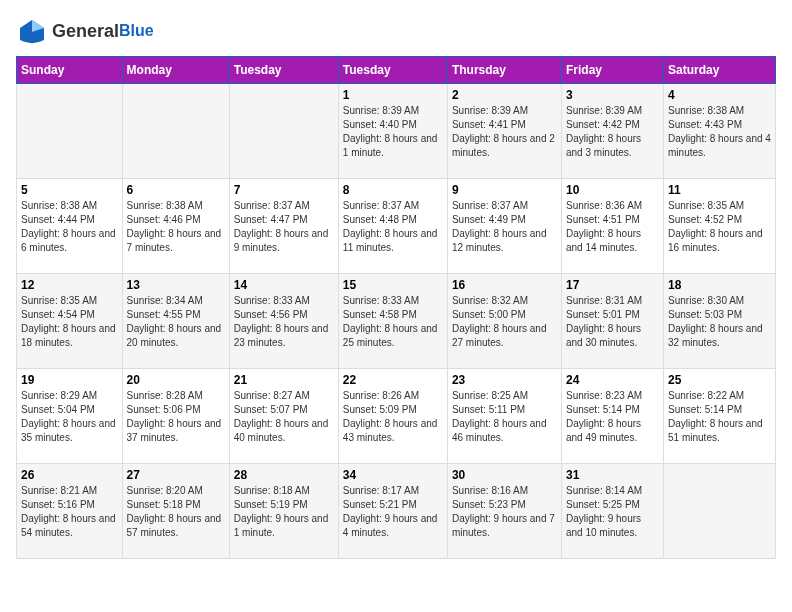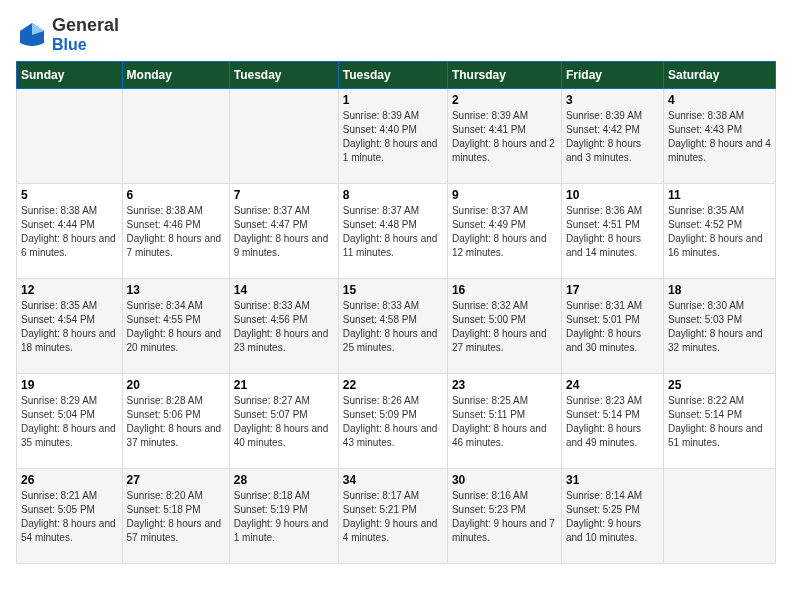--- a/index.html
+++ b/index.html
@@ -16,21 +16,21 @@
       justify-content: space-between;
       margin-bottom: 8px;
     }
     .logo {
       display: flex;
       align-items: center;
       gap: 4px;
     }
     .logo-text {
       display: flex;
-      flex-direction: column;
+      flex-direction: row;
       line-height: 1.1;
     }
     .logo-general {
       font-size: 18px;
       font-weight: bold;
       color: #333;
     }
     .logo-blue {
       font-size: 16px;
       font-weight: bold;
@@ -51,21 +51,21 @@
     .subtitle {
       font-size: 16px;
       color: #333;
     }
     table {
       width: 100%;
       border-collapse: collapse;
       font-size: 11px;
     }
     thead tr {
-      background-color: #14532d;
+      background-color: #a21caf;
       color: white;
     }
     thead th {
       padding: 6px 4px;
       text-align: left;
       font-weight: bold;
       font-size: 12px;
       border: 1px solid #1565c0;
     }
     tbody tr {
@@ -282,21 +282,21 @@
           <div class="day-num">25</div>
           <div class="cell-content">Sunrise: 8:22 AM
 Sunset: 5:14 PM
 Daylight: 8 hours and 51 minutes.</div>
         </td>
       </tr>
       <tr>
         <td>
           <div class="day-num">26</div>
           <div class="cell-content">Sunrise: 8:21 AM
-Sunset: 5:05 PM
+Sunset: 5:16 PM
 Daylight: 8 hours and 54 minutes.</div>
         </td>
         <td>
           <div class="day-num">27</div>
           <div class="cell-content">Sunrise: 8:20 AM
 Sunset: 5:18 PM
 Daylight: 8 hours and 57 minutes.</div>
         </td>
         <td>
           <div class="day-num">28</div>

